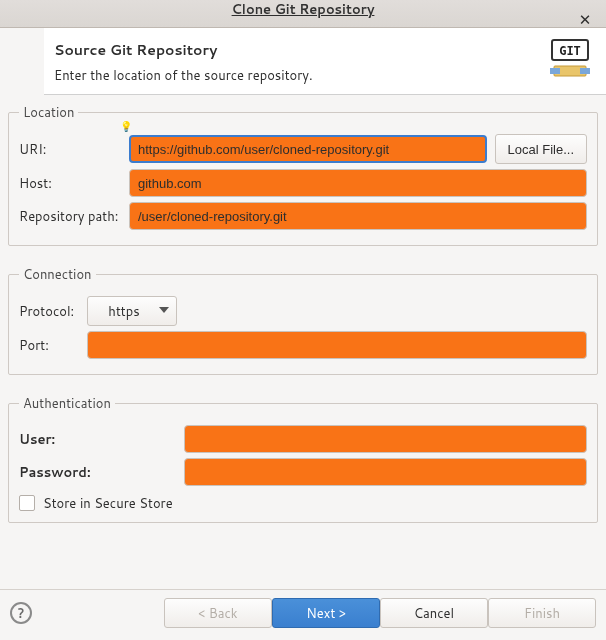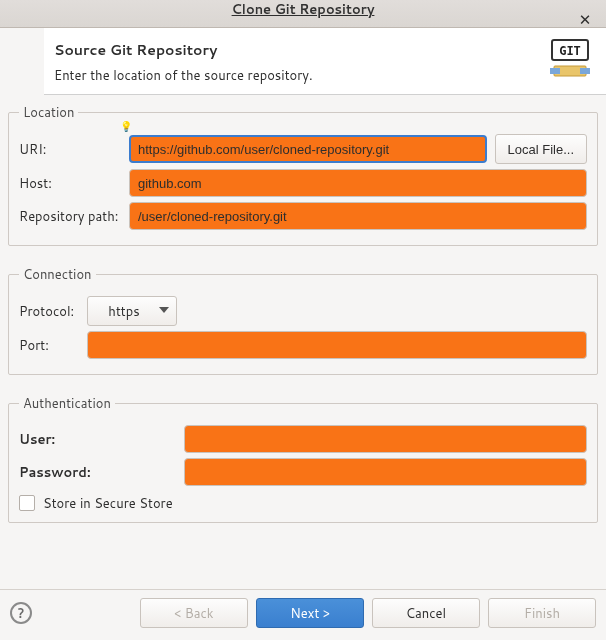--- a/index.html
+++ b/index.html
@@ -191,21 +191,20 @@
     justify-content: center;
     font-size: 13px;
     color: #6a6a6a;
     cursor: pointer;
     font-weight: bold;
   }
   .footer-spacer { flex: 1; }
   .nav-btn {
     width: 108px;
     height: 30px;
-    margin-left: 8px;
     border: 1px solid #c9c3bd;
     border-radius: 3px;
     background: linear-gradient(#fdfdfd, #f0edea);
     font-size: 13px;
     color: #2e2e2e;
     display: inline-flex;
     align-items: center;
     justify-content: center;
     cursor: pointer;
   }

